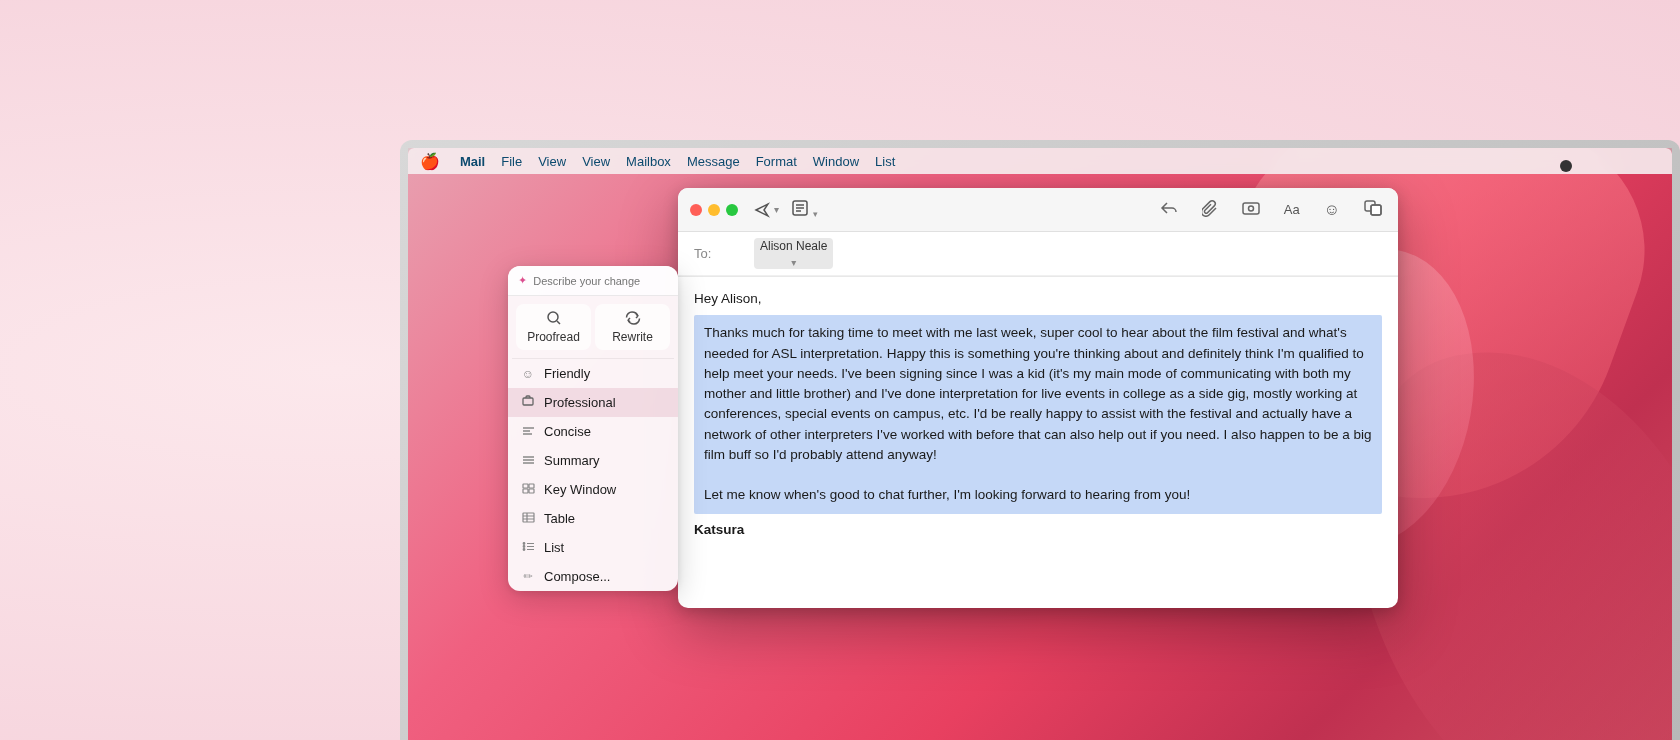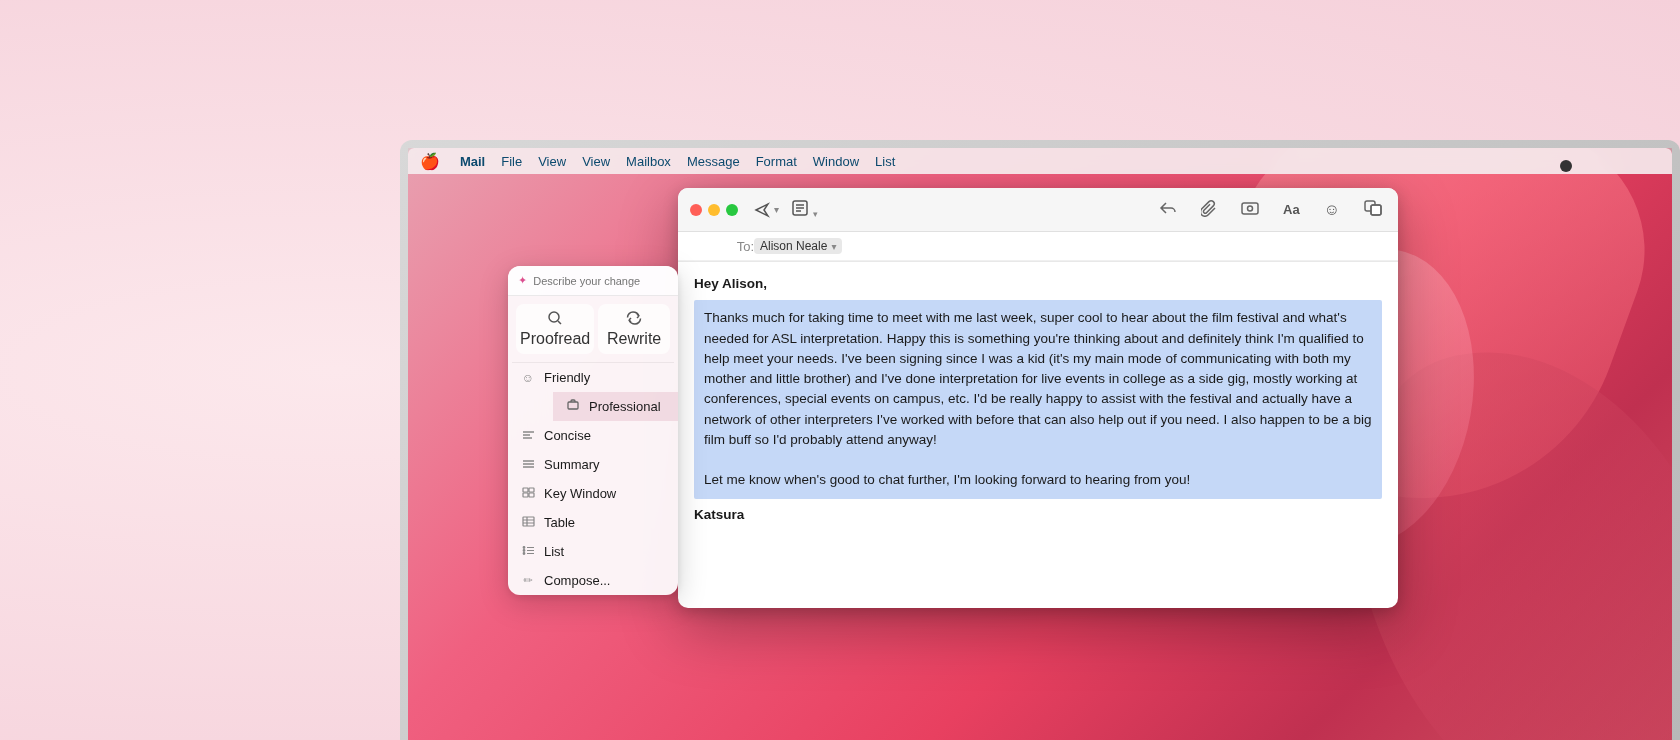--- a/index.html
+++ b/index.html
@@ -177,58 +177,58 @@
       align-items: center;
       padding: 6px 16px;
       border-bottom: 1px solid #f0f0f0;
       font-size: 13px;
     }
 
     .field-label {
       color: #888;
       width: 60px;
       flex-shrink: 0;
-      text-align: right;
     }
 
     .field-value {
       color: #1a1a1a;
       flex: 1;
     }
 
     .recipient-tag {
       background: #e8e8e8;
       border-radius: 4px;
       padding: 1px 6px;
       font-size: 12px;
       color: #333;
       display: inline-flex;
       align-items: center;
       gap: 4px;
+      flex-direction: column;
     }
 
     
     .mail-body {
       padding: 12px 16px;
       font-size: 13.5px;
       line-height: 1.5;
       color: #1a1a1a;
       overflow-y: auto;
       height: calc(100% - 145px);
     }
 
     .mail-body-selected {
       background: #c5d8f7;
       border-radius: 2px;
       padding: 8px 10px;
       margin: 6px 0;
     }
 
     .mail-greeting {
-      font-weight: 700;
+      font-weight: 400;
       margin-bottom: 0;
     }
 
     .mail-signature {
       font-weight: 600;
       margin-top: 4px;
     }
 
     
     .ai-popup {
@@ -279,21 +279,21 @@
       flex: 1;
       display: flex;
       flex-direction: column;
       align-items: center;
       gap: 4px;
       padding: 6px 4px;
       background: rgba(255,255,255,0.7);
       border-radius: 8px;
       cursor: pointer;
       border: none;
-      font-size: 16px;
+      font-size: 12px;
       color: #333;
     }
 
     .ai-divider {
       height: 1px;
       background: rgba(0,0,0,0.06);
       margin: 0 4px;
     }
 
     .ai-menu-item {
@@ -301,21 +301,20 @@
       align-items: center;
       gap: 8px;
       padding: 7px 12px;
       font-size: 13px;
       color: #1a1a1a;
       cursor: pointer;
     }
 
     .ai-menu-item:hover, .ai-menu-item.active {
       background: rgba(200, 140, 160, 0.25);
-      margin-left: 45px;
     }
 
     .ai-menu-item.active {
       background: rgba(200, 120, 150, 0.2);
     }
 
     .ai-menu-icon {
       font-size: 12px;
       color: #888;
       width: 16px;
@@ -432,21 +431,21 @@
             </svg>
           </button>
 
           <button class="toolbar-icon-btn">
             <svg width="18" height="16" viewBox="0 0 18 16" fill="none" stroke="#666" stroke-width="1.5">
               <rect x="1" y="3" width="16" height="11" rx="2"></rect>
               <circle cx="9" cy="8.5" r="2.5"></circle>
             </svg>
           </button>
 
-          <button class="toolbar-icon-btn" style="font-size:13px;color:#555;font-weight:700;">Aa</button>
+          <button class="toolbar-icon-btn" style="font-size:13px;color:#555;font-weight:400;">Aa</button>
 
           <button class="toolbar-icon-btn" style="font-size:16px;">☺</button>
 
           <button class="toolbar-icon-btn">
             <svg width="18" height="16" viewBox="0 0 18 16" fill="none" stroke="#666" stroke-width="1.5">
               <rect x="1" y="1" width="10" height="10" rx="2"></rect>
               <rect x="7" y="5" width="10" height="10" rx="2" fill="white"></rect>
               <rect x="7" y="5" width="10" height="10" rx="2"></rect>
             </svg>
           </button>

